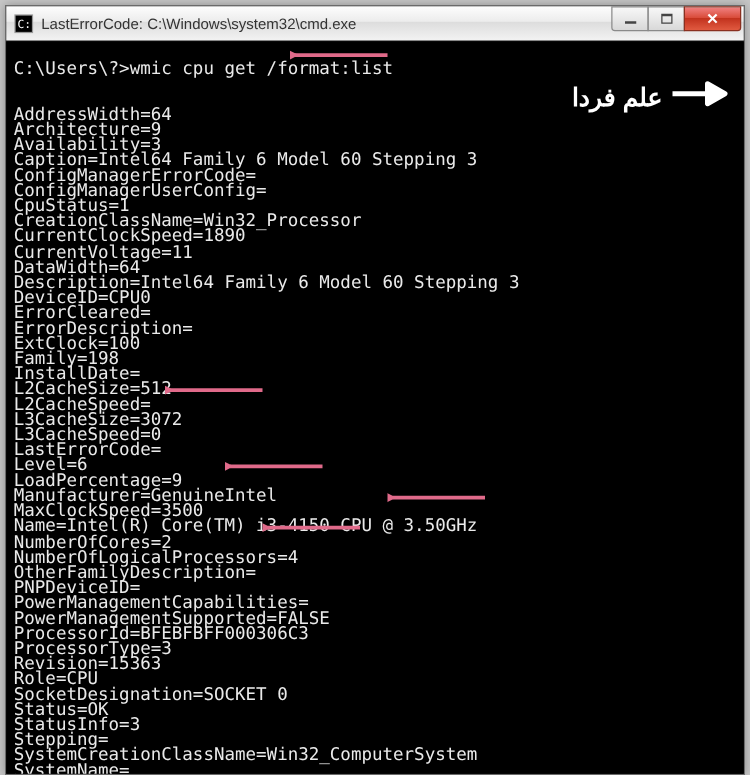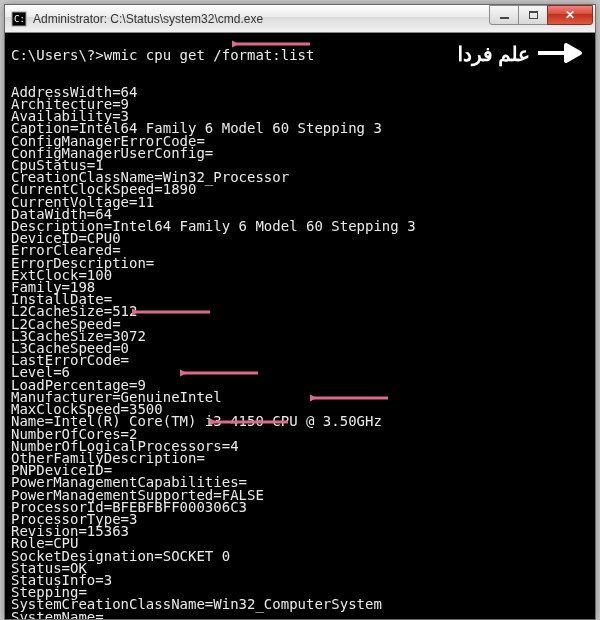--- a/index.html
+++ b/index.html
@@ -92,45 +92,46 @@
     position: relative;
   }
   .prompt-line { white-space: pre; }
   .arrow {
     position: absolute;
     pointer-events: none;
   }
   .arrow svg { display: block; }
   .watermark {
     position: absolute;
-    top: 42px;
+    top: 64px;
     right: 16px;
     color: #fff;
     font-family: sans-serif;
     font-size: 20px;
     font-weight: bold;
     display: flex;
+    align-items: center;
     gap: 6px;
   }
   .watermark .wm-arrow {
     display: inline-block;
   }
 </style>
 </head>
 <body>
 
 <div class="window">
   <div class="titlebar">
     <span class="icon">
       <svg width="16" height="16" viewBox="0 0 16 16">
         <rect x="1" y="1" width="14" height="14" fill="#000" stroke="#999" stroke-width="1"></rect>
         <text x="3" y="11" font-size="9" fill="#fff" font-family="monospace">C:</text>
       </svg>
     </span>
-    <span class="title">Administrator: C:\Status\system32\cmd.exe</span>
+    <span class="title">LastErrorCode: C:\Windows\system32\cmd.exe</span>
     <div class="window-controls">
       <div class="win-btn minimize">
           <span class="bar"></span>
         </div>
       <div class="win-btn maximize">
           <span class="sq"></span>
         </div>
       <div class="win-btn close">
           <span class="x">✕</span>
         </div>

